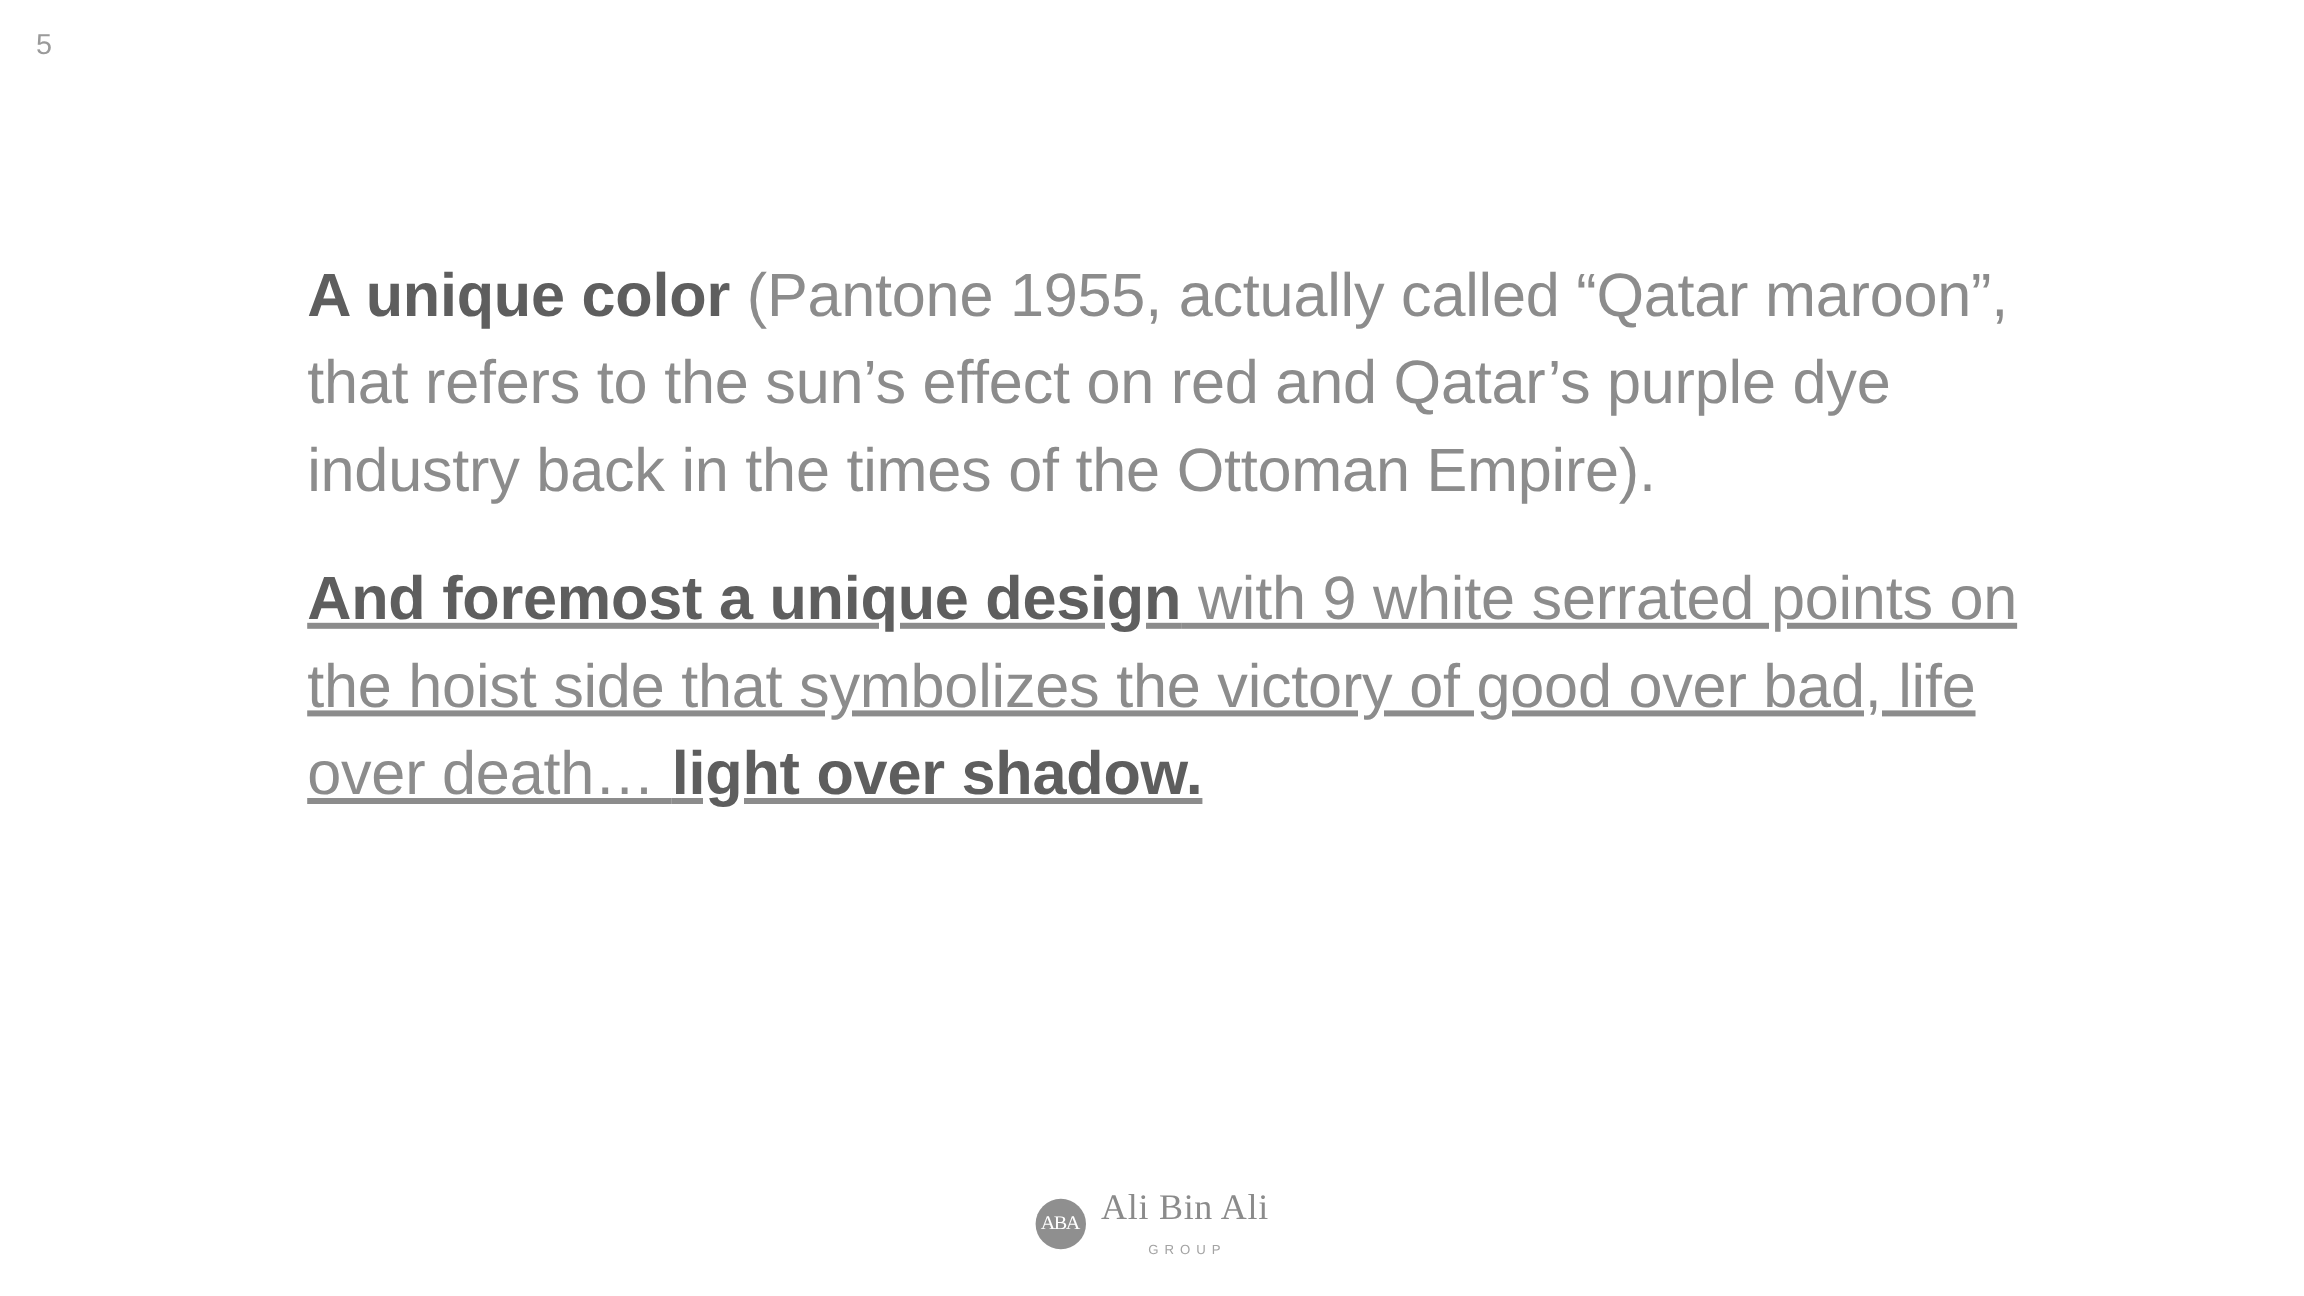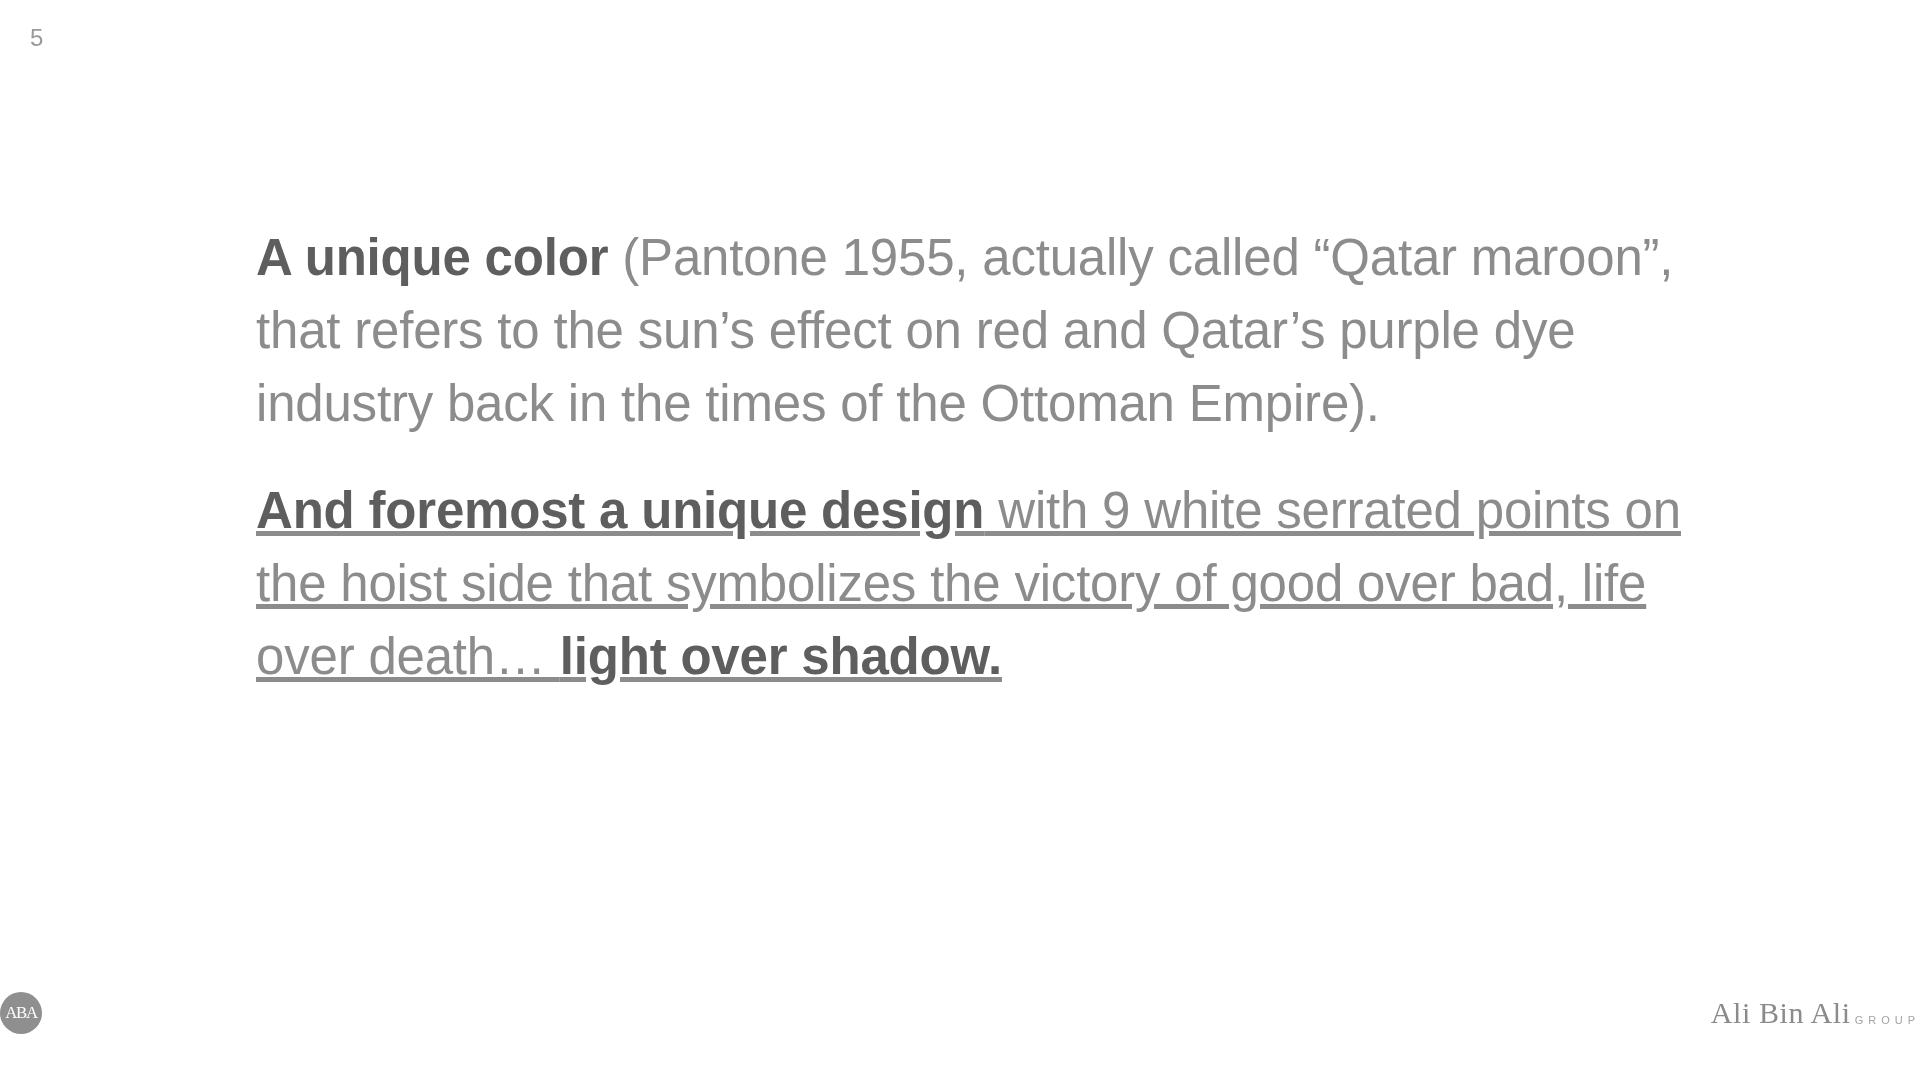--- a/index.html
+++ b/index.html
@@ -31,21 +31,21 @@
     font-weight: 400;
     color: #9a9a9a;
     letter-spacing: 0.2px;
     line-height: 1;
   }
 
   
   .content {
     position: absolute;
     left: 256px;
-    top: 221px;
+    top: 209px;
     width: 1450px;
   }
 
   .para {
     font-size: 51px;
     line-height: 73px;
     color: #8c8c8c;
     font-weight: 400;
     letter-spacing: -0.2px;
     margin: 0 0 34px 0;
@@ -60,21 +60,21 @@
   }
 
   
   .footer-logo {
     position: absolute;
     left: 0;
     right: 0;
     top: 992px;
     display: flex;
     align-items: center;
-    justify-content: space-between;
+    justify-content: center;
     gap: 13px;
   }
   .logo-mark {
     width: 42px;
     height: 42px;
     border-radius: 50%;
     background: #8f8f8f;
     display: flex;
     align-items: center;
     justify-content: center;
@@ -83,20 +83,21 @@
   .logo-mark .mono {
     color: #ffffff;
     font-size: 16px;
     font-weight: 400;
     letter-spacing: -1.2px;
     font-family: "Liberation Serif", serif;
     transform: scaleX(1.05);
   }
   .logo-text {
     display: flex;
+    flex-direction: column;
     align-items: center;
     line-height: 1;
   }
   .logo-name {
     font-family: "Liberation Serif", serif;
     font-size: 30px;
     color: #8b8b8b;
     letter-spacing: 0.6px;
     line-height: 1.02;
   }

